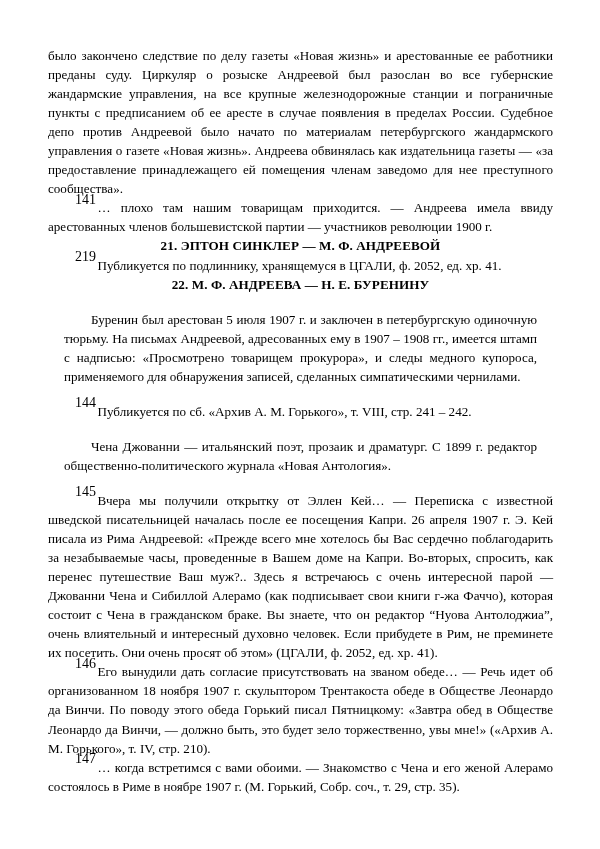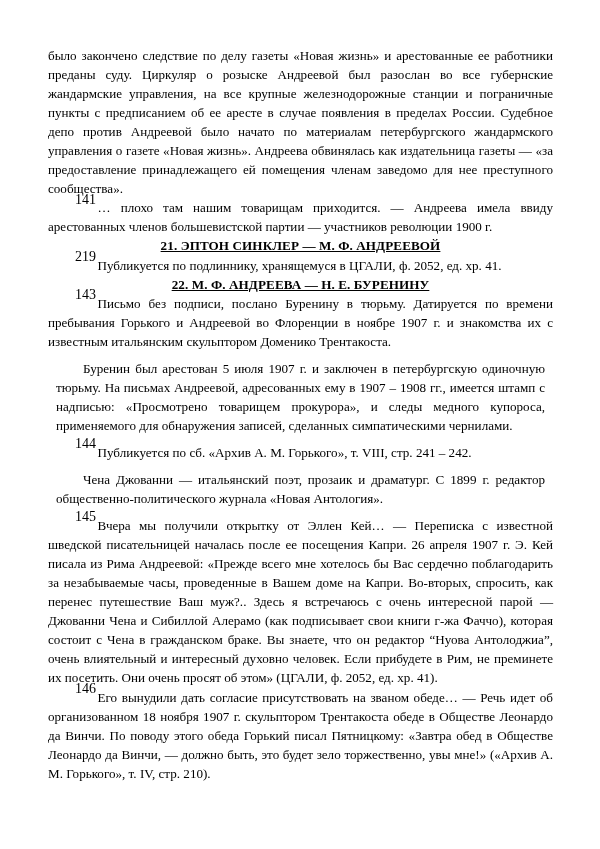--- a/index.html
+++ b/index.html
@@ -27,35 +27,34 @@
     text-align: justify;
     text-justify: inter-word;
     hyphens: none;
     margin: 0;
   }
   p.para {
     margin: 0;
     text-indent: 0;
   }
   p.indent {
-    margin: 8px;
+    margin: 16px;
     text-indent: 27px;
   }
   p.note {
     margin: 0;
     text-indent: 27px;
   }
   h2.heading {
     font-size: 13.1px;
     line-height: 19.05px;
     font-weight: bold;
     text-align: center;
     margin: 0;
     letter-spacing: 0.1px;
-    text-decoration: underline;
   }
   sup.fn {
     font-size: 14px;
     line-height: 0;
     vertical-align: 0.62em;
     margin-right: 1.5px;
   }
   .it {
   }
 </style>
@@ -67,27 +66,27 @@
   <p class="body-text para">было закончено следствие по делу газеты «Новая жизнь» и арестованные ее работники преданы суду. Циркуляр о розыске Андреевой был разослан во все губернские жандармские управления, на все крупные железнодорожные станции и пограничные пункты с предписанием об ее аресте в случае появления в пределах России. Судебное депо против Андреевой было начато по материалам петербургского жандармского управления о газете «Новая жизнь». Андреева обвинялась как издательница газеты — «за предоставление принадлежащего ей помещения членам заведомо для нее преступного сообщества».</p>
 
   <p class="body-text note"><sup class="fn">141</sup><span class="it">… плохо там нашим товарищам приходится.</span><span> — Андреева имела ввиду арестованных членов большевистской партии — участников революции 1900 г.</span></p>
 
   <h2 class="heading">21. ЭПТОН СИНКЛЕР — М. Ф. АНДРЕЕВОЙ</h2>
 
   <p class="body-text note"><sup class="fn">219</sup><span>Публикуется по подлиннику, хранящемуся в ЦГАЛИ, ф. 2052, ед. хр. 41.</span></p>
 
   <h2 class="heading">22. М. Ф. АНДРЕЕВА — Н. Е. БУРЕНИНУ</h2>
 
-  <p class="body-text note"><sup class="fn">143</sup><span>Письмо без подписи, послано Буренину в тюрьму. Датируется по времени пребывания Горького и Андреевой во Флоренции в ноябре 1907 г. и знакомства их с известным итальянским скульптором Доменико Трентакоста.</span></p>
 
   <p class="body-text indent">Буренин был арестован 5 июля 1907 г. и заключен в петербургскую одиночную тюрьму. На письмах Андреевой, адресованных ему в 1907 – 1908 гг., имеется штамп с надписью: «Просмотрено товарищем прокурора», и следы медного купороса, применяемого для обнаружения записей, сделанных симпатическими чернилами.</p>
 
 
   <p class="body-text note"><sup class="fn">144</sup><span>Публикуется по сб. «Архив А. М. Горького», т. VIII, стр. 241 – 242.</span></p>
 
   <p class="body-text indent">Чена Джованни — итальянский поэт, прозаик и драматург. С 1899 г. редактор общественно-политического журнала «Новая Антология».</p>
 
   <p class="body-text note"><sup class="fn">145</sup><span class="it">Вчера мы получили открытку от Эллен Кей…</span><span> — Переписка с известной шведской писательницей началась после ее посещения Капри. 26 апреля 1907 г. Э. Кей писала из Рима Андреевой: «Прежде всего мне хотелось бы Вас сердечно поблагодарить за незабываемые часы, проведенные в Вашем доме на Капри. Во-вторых, спросить, как перенес путешествие Ваш муж?.. Здесь я встречаюсь с очень интересной парой — Джованни Чена и Сибиллой Алерамо (как подписывает свои книги г-жа Фаччо), которая состоит с Чена в гражданском браке. Вы знаете, что он редактор “Нуова Антолоджиа”, очень влиятельный и интересный духовно человек. Если прибудете в Рим, не преминете их посетить. Они очень просят об этом» (ЦГАЛИ, ф. 2052, ед. хр. 41).</span></p>
 
   <p class="body-text note"><sup class="fn">146</sup><span class="it">Его вынудили дать согласие присутствовать на званом обеде…</span><span> — Речь идет об организованном 18 ноября 1907 г. скульптором Трентакоста обеде в Обществе Леонардо да Винчи. По поводу этого обеда Горький писал Пятницкому: «Завтра обед в Обществе Леонардо да Винчи, — должно быть, это будет зело торжественно, увы мне!» («Архив А. М. Горького», т. IV, стр. 210).</span></p>
 
+  <p class="body-text note"><sup class="fn">147</sup><span class="it">… когда встретимся с вами обоими.</span><span> — Знакомство с Чена и его женой Алерамо состоялось в Риме в ноябре 1907 г. (М. Горький, Собр. соч., т. 29, стр. 35).</span></p>
 
 </div>
 
 </body></html>

